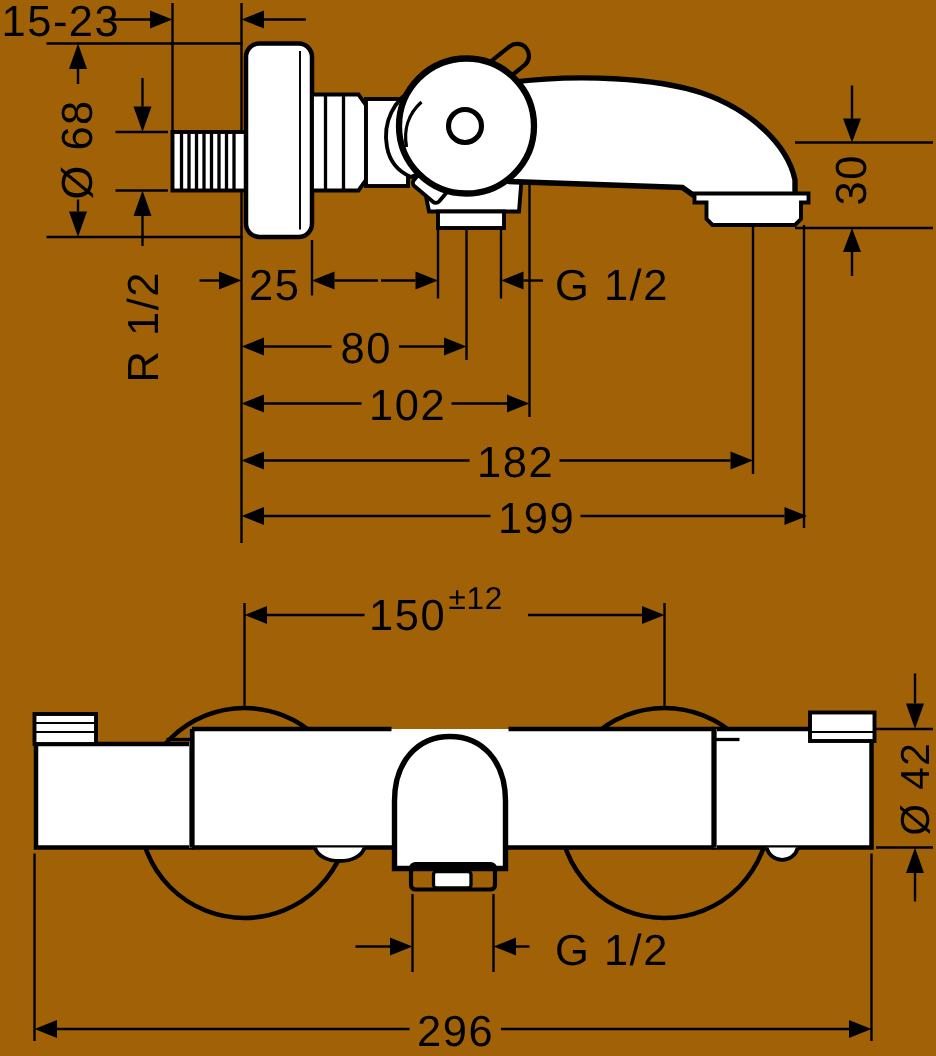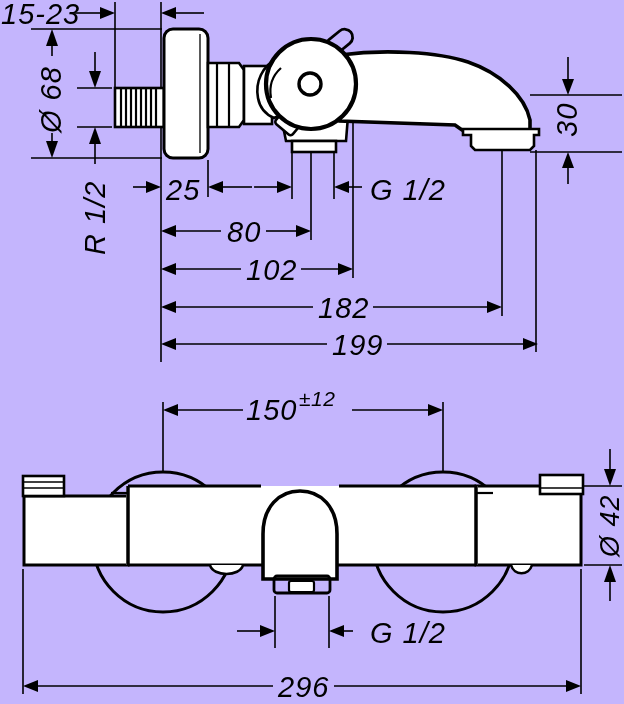--- a/index.html
+++ b/index.html
@@ -1,16 +1,16 @@
 <!DOCTYPE html>
 <html><head>
 <meta charset="utf-8">
 <style>
   html,body{margin:0;padding:0;background:#ffffff;}
-  .stage{width:624px;height:704px;position:relative;background:#c4b5fd;overflow:hidden;font-style:italic;}
+  .stage{width:624px;height:704px;position:relative;background:#a16207;overflow:hidden;}
   svg{display:block;}
   .ink{stroke:#000000;fill:none;}
   .fw{fill:#ffffff;}
   .fb{fill:#000000;stroke:none;}
   .s1{stroke-width:1.6;}
   .s2{stroke-width:2.2;}
   .s25{stroke-width:2.6;}
   .s3{stroke-width:3;}
   .s35{stroke-width:3.6;}
   .s4{stroke-width:4.2;}

